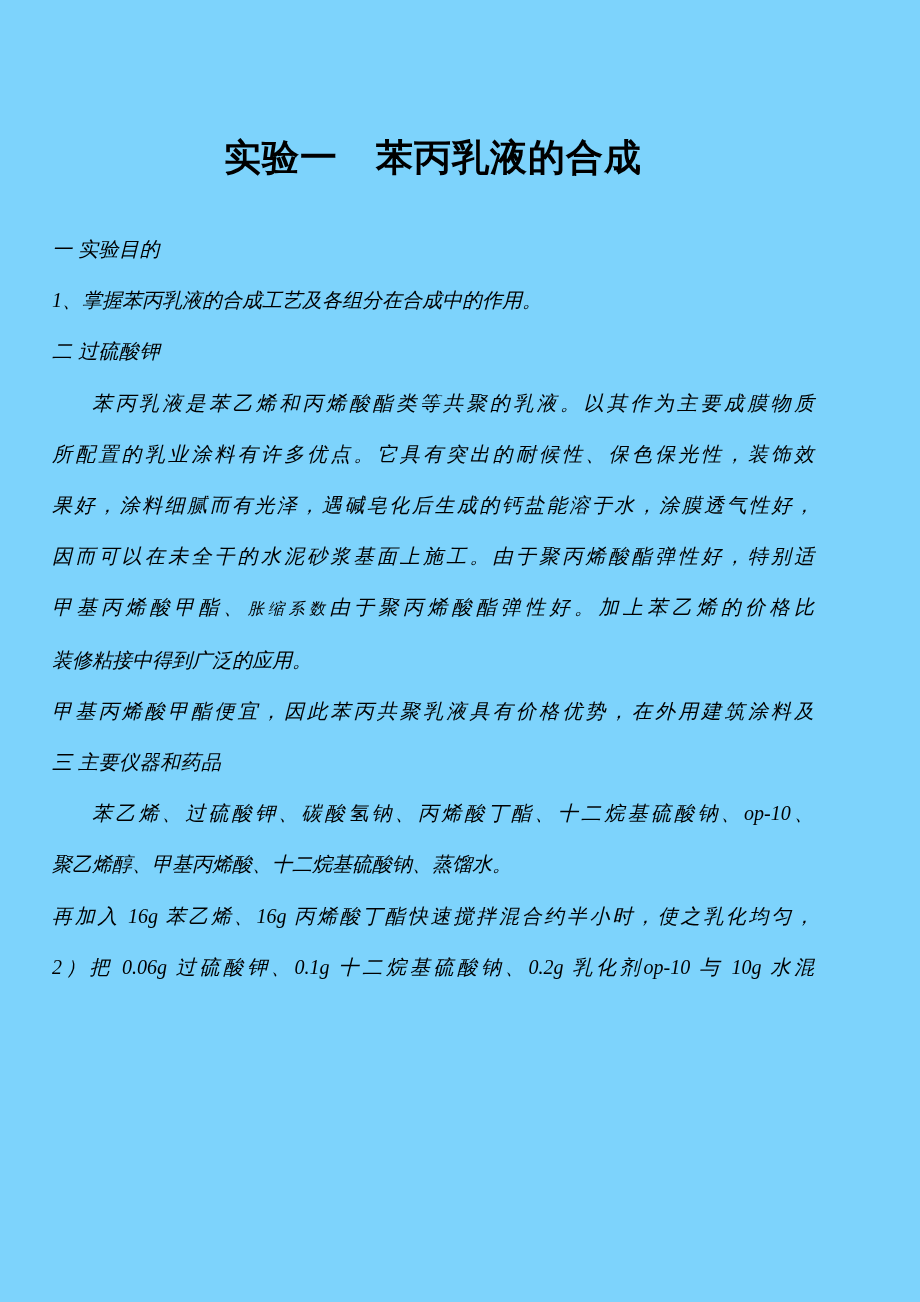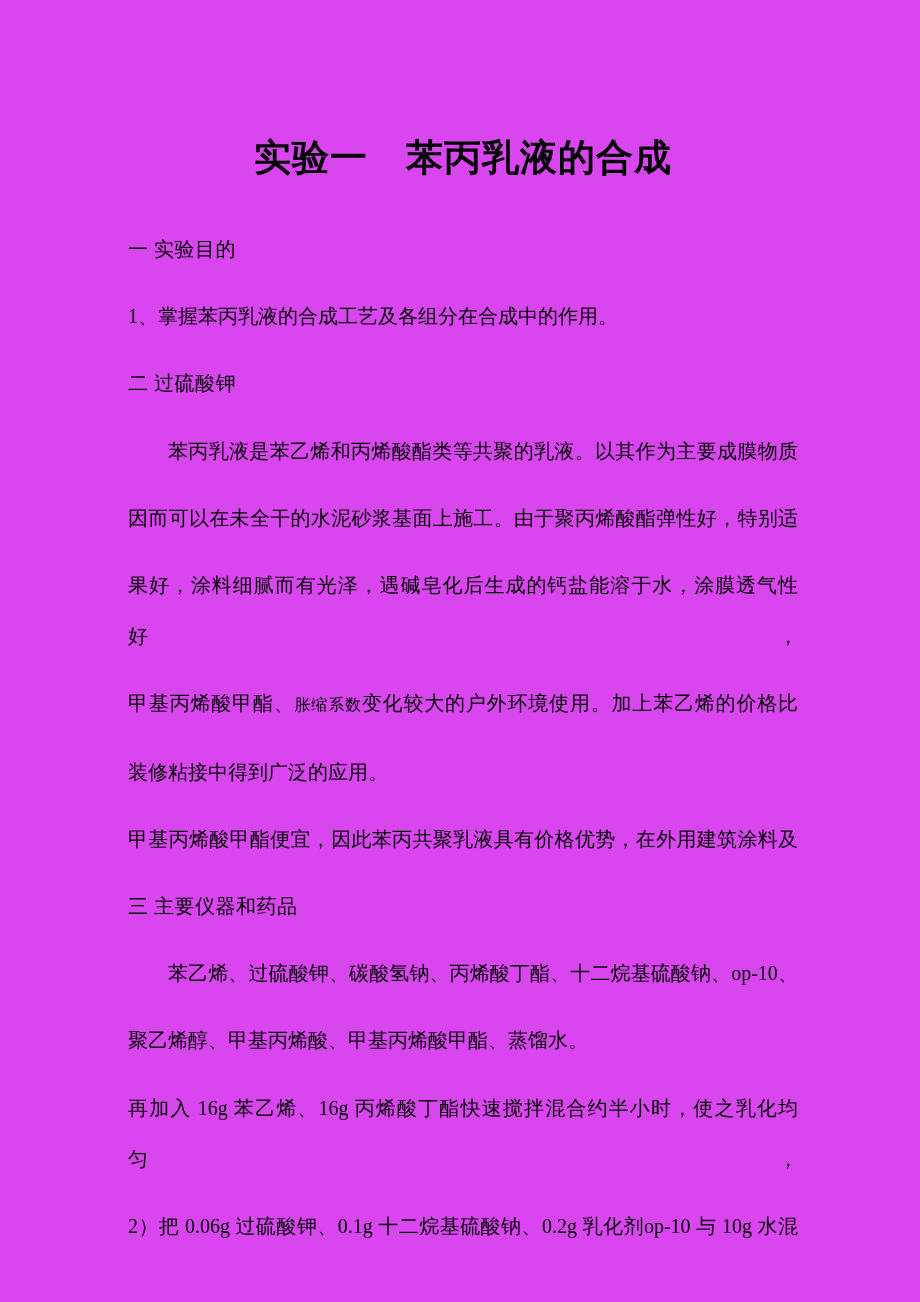--- a/index.html
+++ b/index.html
@@ -4,40 +4,41 @@
 <style>
   html, body {
     margin: 0;
     padding: 0;
     background: #ffffff;
   }
   .page {
     position: relative;
     width: 920px;
     height: 1302px;
-    background: #d946ef;
+    background: #7dd3fc;
     box-sizing: border-box;
-    padding: 126px 106px 0 112px;
+    padding: 126px 106px 0 52px;
     font-family: "Liberation Serif", "DejaVu Serif", serif;
     color: #000000;
     overflow: hidden;
   }
   .doc-title {
     text-align: center;
     font-weight: bold;
     font-size: 37px;
     line-height: 64px;
     margin: 0 0 34px 0;
     letter-spacing: 1px;
   }
   .line {
     font-size: 20px;
     line-height: 51.2px;
-    margin: 16px;
+    margin: 0;
     white-space: normal;
+    font-style: italic;
   }
   .fill {
     text-align: justify;
     text-align-last: justify;
   }
   .indent {
     text-indent: 2em;
   }
   .heading {
     letter-spacing: 0.5px;
@@ -51,26 +52,27 @@
 
 <div class="page">
 
   <h1 class="doc-title">实验一　苯丙乳液的合成</h1>
 
   <div class="line heading">一 实验目的</div>
   <div class="line">1、掌握苯丙乳液的合成工艺及各组分在合成中的作用。</div>
 
   <div class="line heading">二 过硫酸钾</div>
   <div class="line fill indent">苯丙乳液是苯乙烯和丙烯酸酯类等共聚的乳液。以其作为主要成膜物质</div>
+  <div class="line fill">所配置的乳业涂料有许多优点。它具有突出的耐候性、保色保光性，装饰效</div>
+  <div class="line fill">果好，涂料细腻而有光泽，遇碱皂化后生成的钙盐能溶于水，涂膜透气性好，</div>
   <div class="line fill">因而可以在未全干的水泥砂浆基面上施工。由于聚丙烯酸酯弹性好，特别适</div>
-  <div class="line fill">果好，涂料细腻而有光泽，遇碱皂化后生成的钙盐能溶于水，涂膜透气性好，</div>
-  <div class="line fill"><span>甲基丙烯酸甲酯、</span><span class="small-font">胀缩系数</span><span>变化较大的户外环境使用。加上苯乙烯的价格比</span></div>
+  <div class="line fill"><span>甲基丙烯酸甲酯、</span><span class="small-font">胀缩系数</span><span>由于聚丙烯酸酯弹性好。加上苯乙烯的价格比</span></div>
   <div class="line">装修粘接中得到广泛的应用。</div>
   <div class="line fill">甲基丙烯酸甲酯便宜，因此苯丙共聚乳液具有价格优势，在外用建筑涂料及</div>
 
   <div class="line heading">三 主要仪器和药品</div>
   <div class="line fill indent">苯乙烯、过硫酸钾、碳酸氢钠、丙烯酸丁酯、十二烷基硫酸钠、op-10、</div>
-  <div class="line">聚乙烯醇、甲基丙烯酸、甲基丙烯酸甲酯、蒸馏水。</div>
+  <div class="line">聚乙烯醇、甲基丙烯酸、十二烷基硫酸钠、蒸馏水。</div>
 
   <div class="line fill">再加入 16g 苯乙烯、16g 丙烯酸丁酯快速搅拌混合约半小时，使之乳化均匀，</div>
   <div class="line fill">2）把 0.06g 过硫酸钾、0.1g 十二烷基硫酸钠、0.2g 乳化剂op-10 与 10g 水混</div>
 
 </div>
 
 </body></html>

